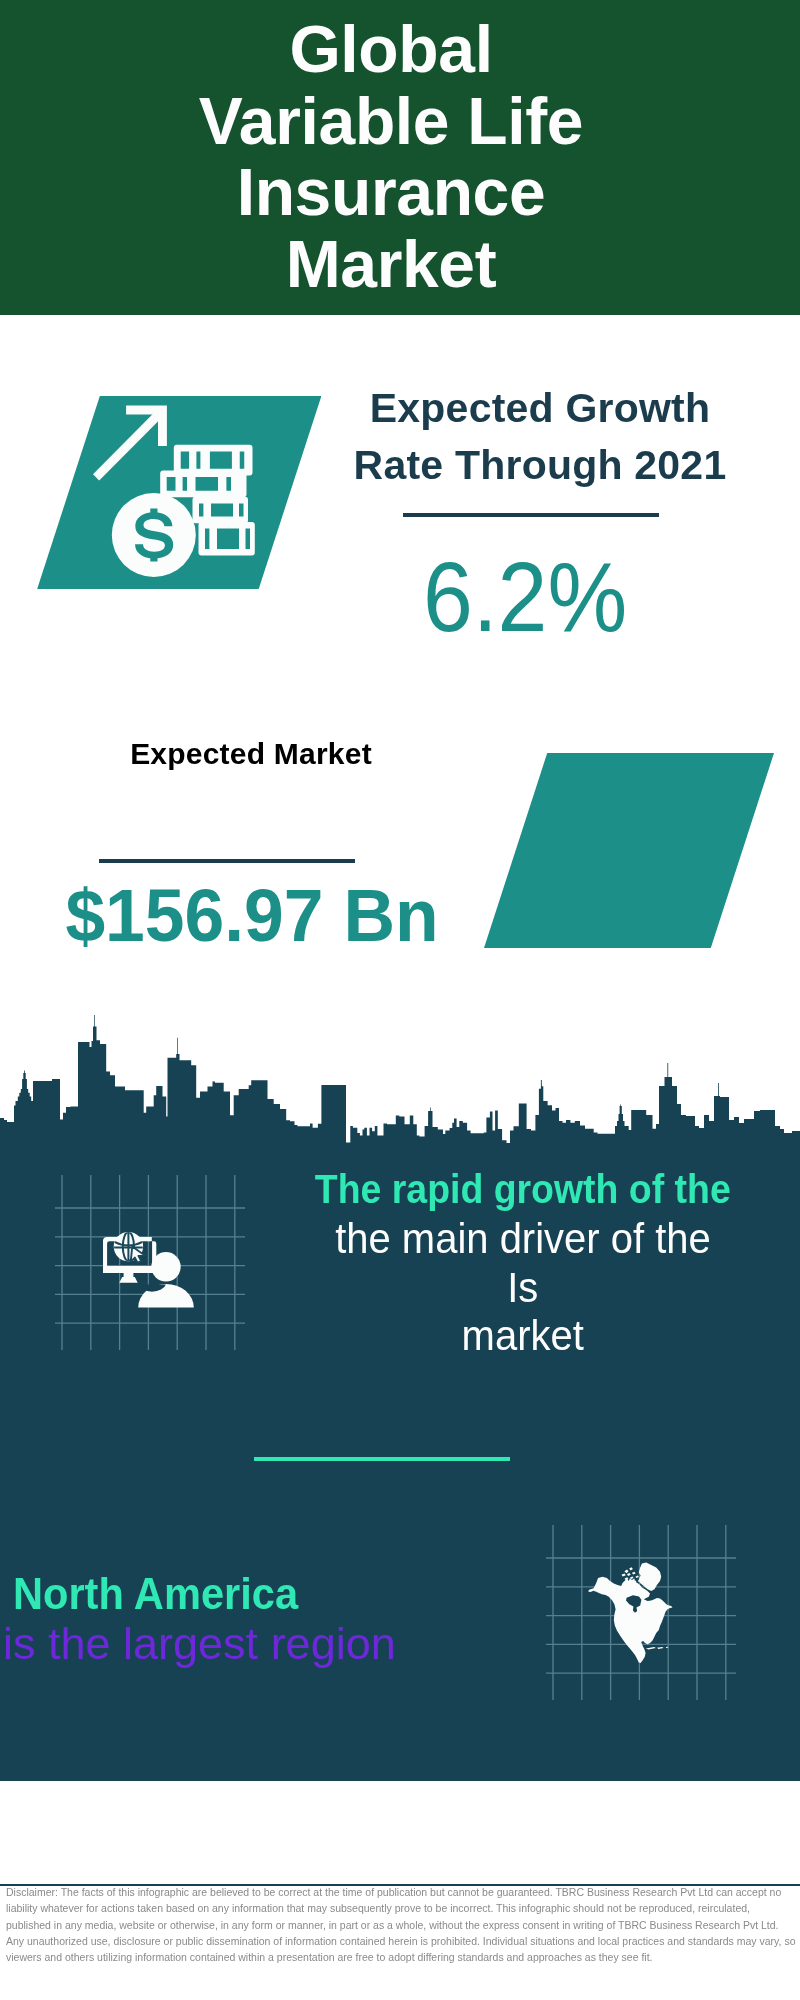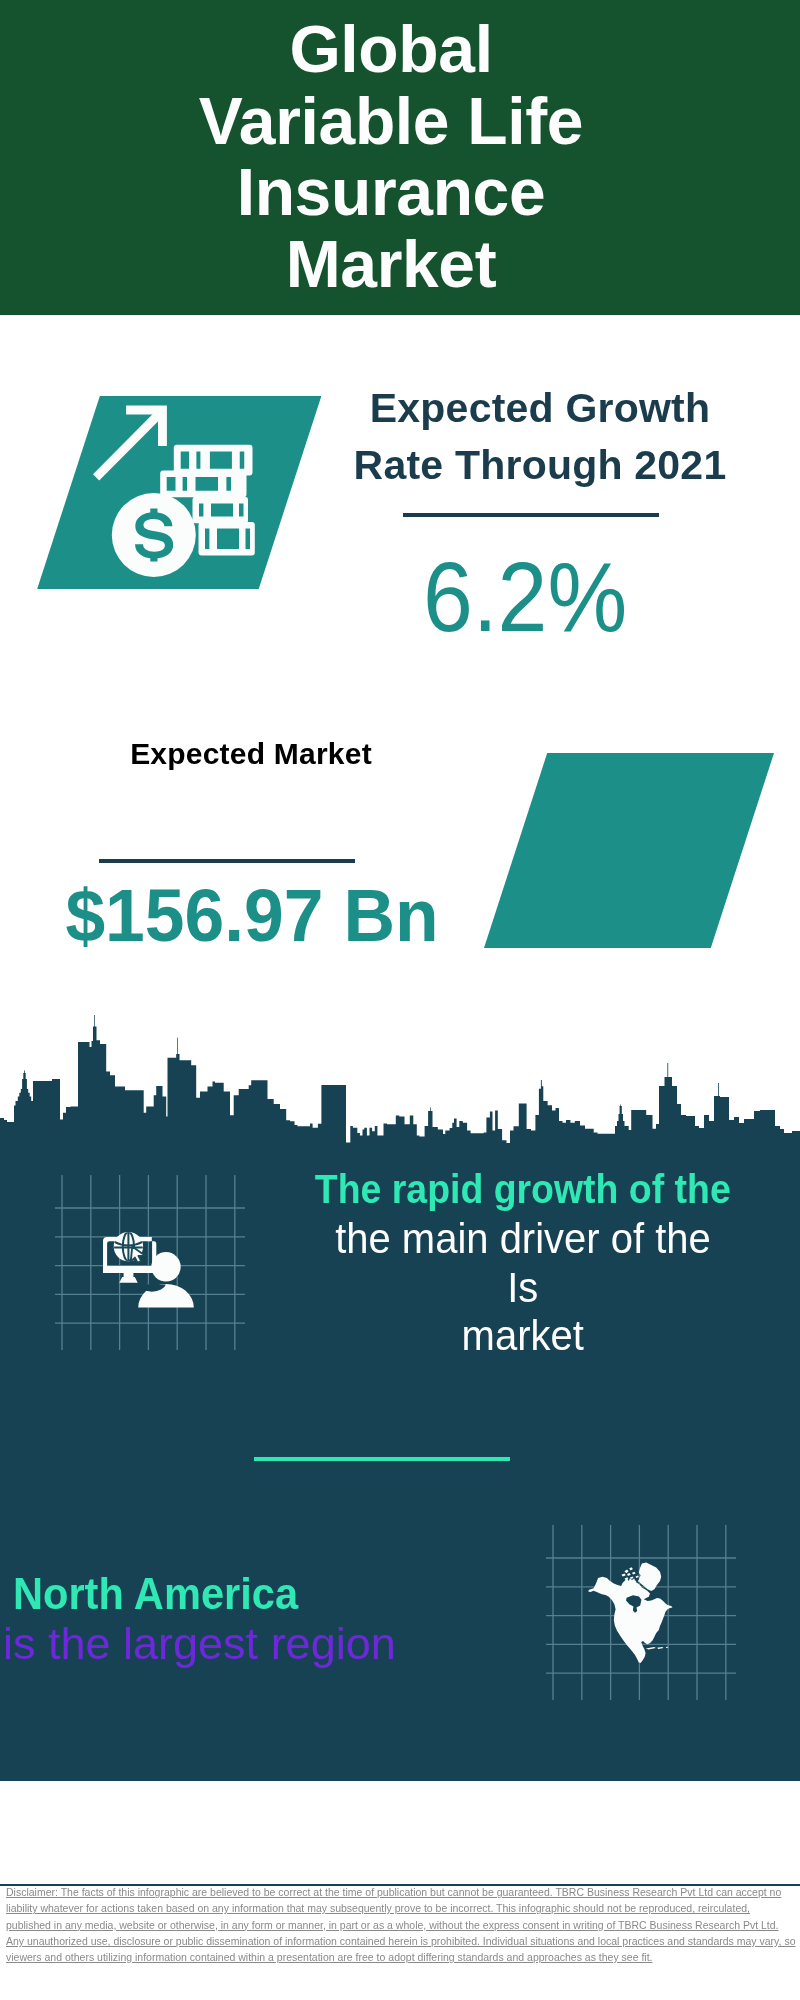--- a/index.html
+++ b/index.html
@@ -48,21 +48,21 @@
   .d-rule{position:absolute;left:254px;top:1456.5px;width:256px;height:4.8px;background:#2fe8b4;}
 
   .d2-text{position:absolute;left:3px;top:1540px;width:510px;text-align:left;white-space:nowrap;margin-top:32px;}
   .d2-text .g{color:#2fe8b4;font-weight:bold;font-size:44.5px;line-height:44.5px;display:inline-block;transform:scaleX(0.935);vertical-align:baseline;}
   .d2-text .w{color:#6d28d9;font-weight:normal;font-size:45px;line-height:45px;display:inline-block;transform:scaleX(1.0);vertical-align:baseline;}
   .grid2{position:absolute;left:546px;top:1525px;width:190px;height:175px;}
   .namap{position:absolute;left:588px;top:1562px;width:87px;height:112px;}
 
   
   .foot{position:absolute;left:0;top:1890px;width:800px;height:110px;background:#ffffff;}
-  .disc{position:absolute;left:6px;top:1884px;width:790px;color:#8a8a8a;font-size:10.5px;line-height:16.3px;text-decoration:underline;}
+  .disc{position:absolute;left:6px;top:1884px;width:790px;color:#8a8a8a;font-size:10.5px;line-height:16.3px;}
   .topline{position:absolute;left:0;top:1884px;width:800px;height:2px;background:#164253;}
 </style>
 </head>
 <body>
 
 <div class="page">
 
   <div class="hdr">
     <div class="hdr-title">
       <div>Global</div>

